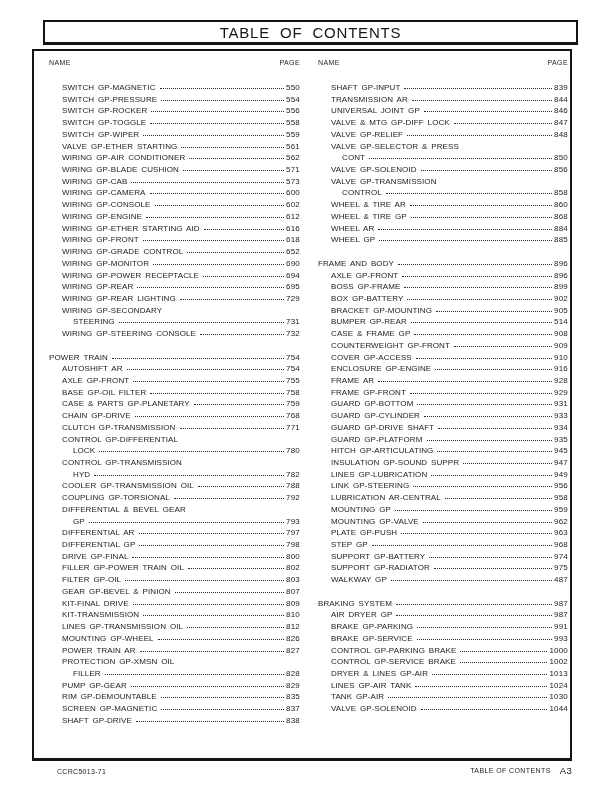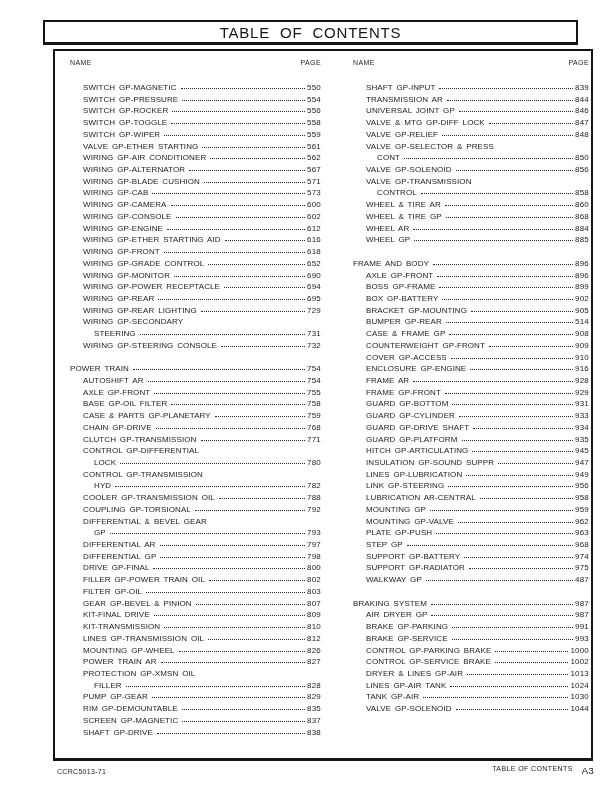--- a/index.html
+++ b/index.html
@@ -17,30 +17,30 @@
     position:absolute; left:43px; top:20px; width:531px; height:20px;
     border:2px solid #141414; border-bottom-width:3px;
     display:flex; align-items:center; justify-content:center;
   }
   .title-text {
     font-size:15px; letter-spacing:0.8px; word-spacing:5px; color:#161616;
   }
 
   
   .content-frame {
-    position:absolute; left:53px; top:49px; width:536px; height:707px;
+    position:absolute; left:32px; top:49px; width:536px; height:707px;
     border:2px solid #141414; border-bottom-width:3px;
     box-sizing:content-box;
   }
   .cols {
     position:absolute; left:15px; right:2px; top:8px; bottom:0;
     display:flex;
   }
   .col { width:251px; }
-  .col.right { margin-left:32px; flex:1; }
+  .col.right { margin-left:18px; flex:1; }
 
   .col-head {
     display:flex; justify-content:space-between;
     font-size:7px; letter-spacing:0.4px; height:10px; color:#222;
   }
   .rows { margin-top:13px; }
 
   .row {
     display:flex; align-items:baseline;
     height:11.72px; font-size:8px; line-height:11.72px;
@@ -54,22 +54,22 @@
     margin:0 2px 2.5px 4px;
     transform:translateY(-1px);
   }
   .pg { letter-spacing:0.2px; white-space:nowrap; }
 
   
   .footer-left {
     position:absolute; left:57px; top:768px; font-size:7px; letter-spacing:0.3px; color:#222;
   }
   .footer-right {
-    position:absolute; right:18px; top:765px;
-    display:flex; align-items:flex-start;
+    position:absolute; right:40px; top:765px;
+    display:flex; align-items:center;
   }
   .footer-right .lbl { font-size:7px; letter-spacing:0.4px; margin-right:9px; color:#222; }
   .footer-right .pid { font-size:9.5px; letter-spacing:0.3px; color:#161616; }
 </style>
 </head>
 <body>
 
 <div class="page">
 
   <div class="title-box">
@@ -114,25 +114,20 @@
               <span class="nm">VALVE GP-ETHER STARTING</span>
               <span class="leader"></span>
               <span class="pg">561</span>
             </div>
             <div class="row i1">
               <span class="nm">WIRING GP-AIR CONDITIONER</span>
               <span class="leader"></span>
               <span class="pg">562</span>
             </div>
             <div class="row i1">
-              <span class="nm">WIRING GP-ALTERNATOR</span>
-              <span class="leader"></span>
-              <span class="pg">567</span>
-            </div>
-            <div class="row i1">
               <span class="nm">WIRING GP-BLADE CUSHION</span>
               <span class="leader"></span>
               <span class="pg">571</span>
             </div>
             <div class="row i1">
               <span class="nm">WIRING GP-CAB</span>
               <span class="leader"></span>
               <span class="pg">573</span>
             </div>
             <div class="row i1">

